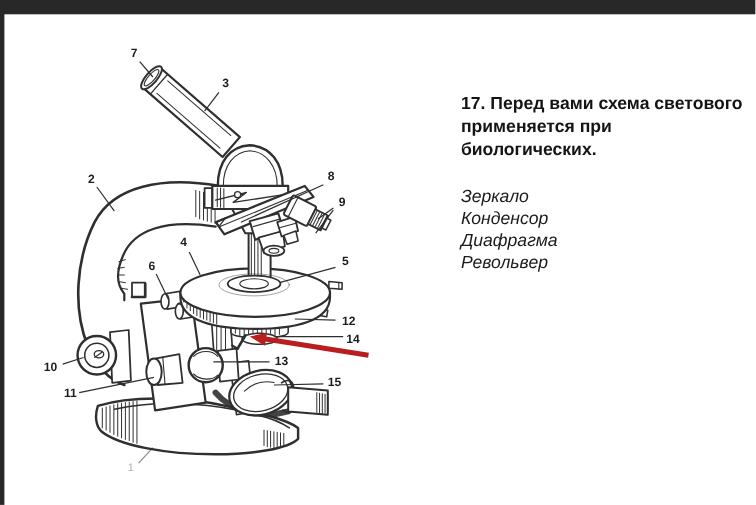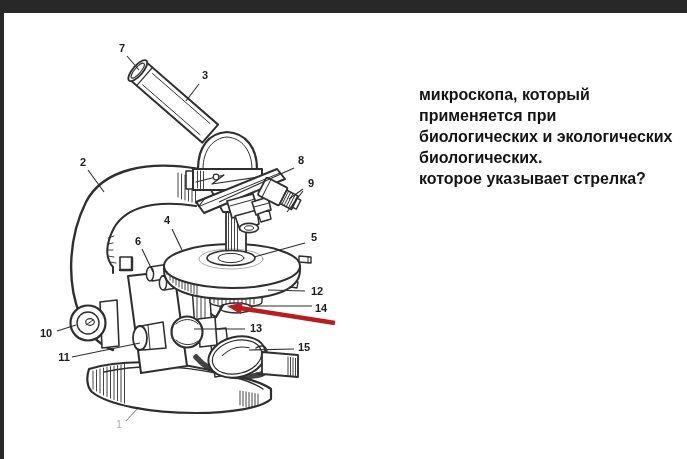--- a/index.html
+++ b/index.html
@@ -210,20 +210,24 @@
         </g>
       <g id="arrow-layer">
           <line x1="335" y1="323" x2="239.84188120273788" y2="308.02140722635687" stroke="#b91d1d" stroke-width="4.6"></line>
           <polygon points="227,306 242.7505124153238,302.40537085991735 240.88459805253282,314.25941504706003" fill="#b91d1d"></polygon>
         </g>
     </svg>
   </div>
 
   <div class="question-panel">
     <div class="qtext">
-        <div class="qline">микроскопа, который</div>
+        <div class="qline">17. Перед вами схема светового</div>
         <div class="qline">применяется при</div>
-        <div class="qline">биологических и экологических</div>
         <div class="qline">биологических.</div>
-        <div class="qline">которое указывает стрелка?</div>
+      </div>
+    <div class="options">
+        <div class="option">Зеркало</div>
+        <div class="option">Конденсор</div>
+        <div class="option">Диафрагма</div>
+        <div class="option">Револьвер</div>
       </div>
   </div>
 </div>
 
 </body></html>

